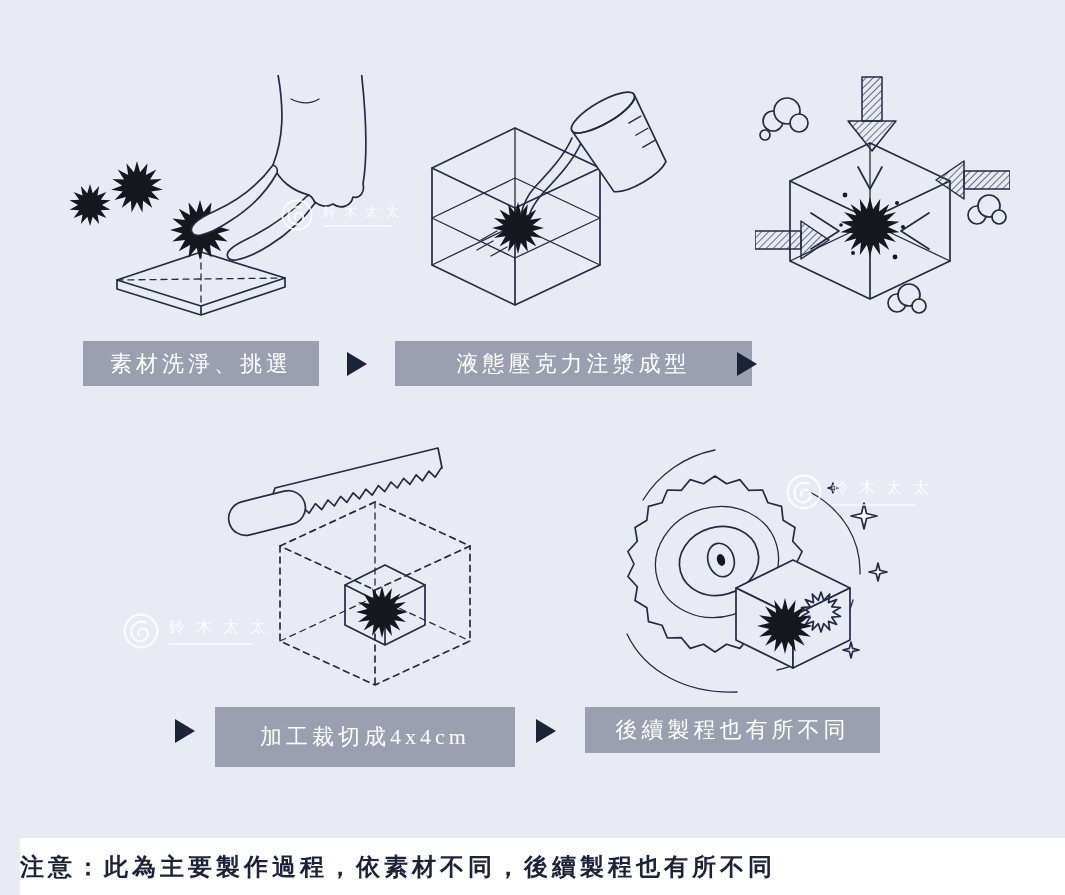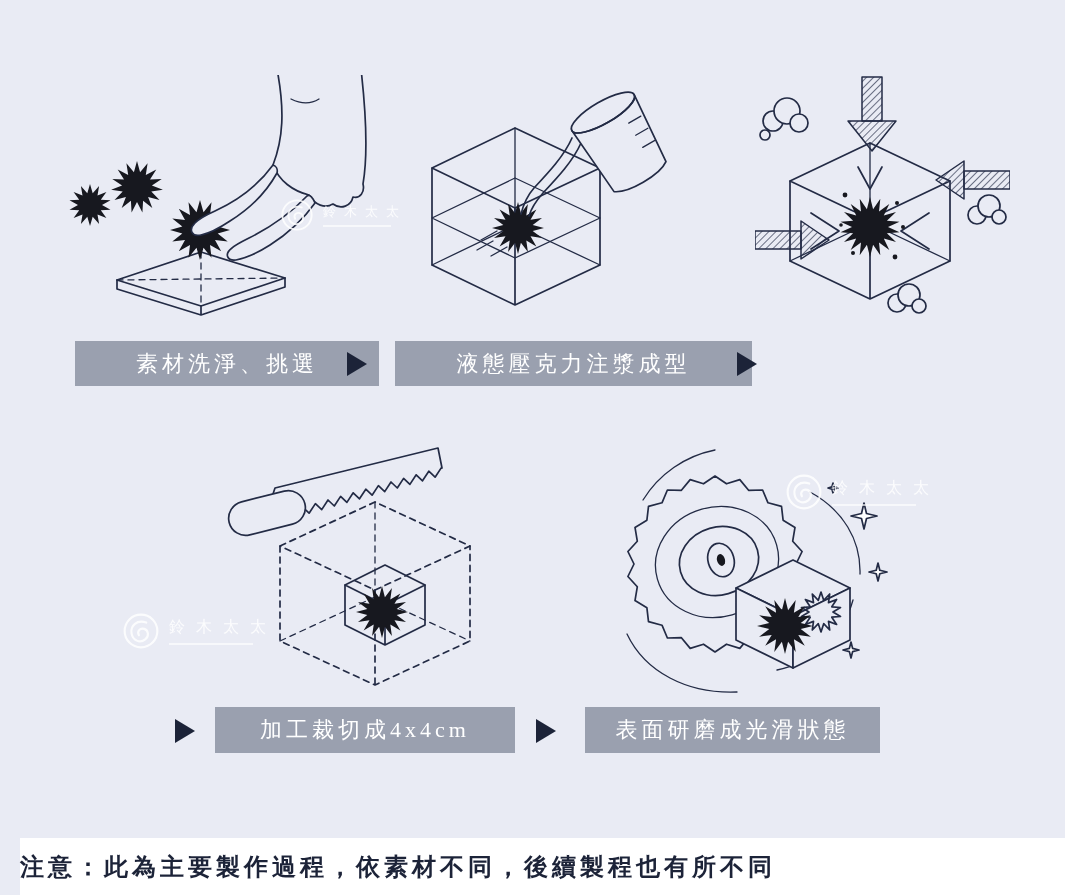--- a/index.html
+++ b/index.html
@@ -164,29 +164,29 @@
     <polygon class="ln" points="206.0,150.0 208.7,158.3 214.7,152.0 213.5,160.6 221.6,157.5 216.8,164.8 225.5,165.5 218.0,170.0 225.5,174.5 216.8,175.2 221.6,182.5 213.5,179.4 214.7,188.0 208.7,181.7 206.0,190.0 203.3,181.7 197.3,188.0 198.5,179.4 190.4,182.5 195.2,175.2 186.5,174.5 194.0,170.0 186.5,165.5 195.2,164.8 190.4,157.5 198.5,160.6 197.3,152.0 203.3,158.3"></polygon>
     <polygon class="blk" points="170.0,156.0 173.1,168.3 180.7,158.1 178.9,170.7 189.8,164.2 183.3,175.1 195.9,173.3 185.7,180.9 198.0,184.0 185.7,187.1 195.9,194.7 183.3,192.9 189.8,203.8 178.9,197.3 180.7,209.9 173.1,199.7 170.0,212.0 166.9,199.7 159.3,209.9 161.1,197.3 150.2,203.8 156.7,192.9 144.1,194.7 154.3,187.1 142.0,184.0 154.3,180.9 144.1,173.3 156.7,175.1 150.2,164.2 161.1,170.7 159.3,158.1 166.9,168.3"></polygon>
     <g>
       <polygon class="ln sparkle" points="249.0,61.0 251.5,71.5 262.0,74.0 251.5,76.5 249.0,87.0 246.5,76.5 236.0,74.0 246.5,71.5"></polygon>
       <polygon class="ln sparkle" points="263.0,121.0 264.8,128.2 272.0,130.0 264.8,131.8 263.0,139.0 261.2,131.8 254.0,130.0 261.2,128.2"></polygon>
       <polygon class="ln sparkle" points="236.0,200.0 237.6,206.4 244.0,208.0 237.6,209.6 236.0,216.0 234.4,209.6 228.0,208.0 234.4,206.4"></polygon>
       <polygon class="ln sparkle" points="218.0,41.0 219.1,44.9 223.0,46.0 219.1,47.1 218.0,51.0 216.9,47.1 213.0,46.0 216.9,44.9"></polygon>
     </g>
   </svg>
 
-  <div class="step-label" style="left:75px;top:341px;width:304px">素材洗淨、挑選</div>
+  <div class="step-label" style="left:83px;top:341px;width:236px">素材洗淨、挑選</div>
   <div class="tri" style="left:347px;top:352px"></div>
   <div class="step-label" style="left:395px;top:341px;width:357px">液態壓克力注漿成型</div>
   <div class="tri" style="left:737px;top:352px"></div>
 
   <div class="tri" style="left:175px;top:719px"></div>
-  <div class="step-label" style="left:215px;top:707px;width:300px;height:46px">加工裁切成4x4cm</div>
+  <div class="step-label" style="left:215px;top:707px;width:300px;height:60px">加工裁切成4x4cm</div>
   <div class="tri" style="left:536px;top:719px"></div>
-  <div class="step-label" style="left:585px;top:707px;width:295px;height:46px">表面研磨成光滑狀態</div>
+  <div class="step-label" style="left:585px;top:707px;width:295px;height:46px">後續製程也有所不同</div>
 
   <div class="wm wm-small" style="left:280px;top:198px">
     <svg width="34" height="34" viewBox="0 0 36 36">
       <circle cx="18" cy="18" r="15.5"></circle>
       <path d="M23,10 C14,7 8,13 9,20 C10,27 17,30 22,26 C26,23 25,17 21,16 C17,15 14,18 16,22"></path>
     </svg>
     <div class="wm-text">
       <div class="wm-brand">鈴木太太</div>
       <div class="wm-caption"></div>
     </div>

